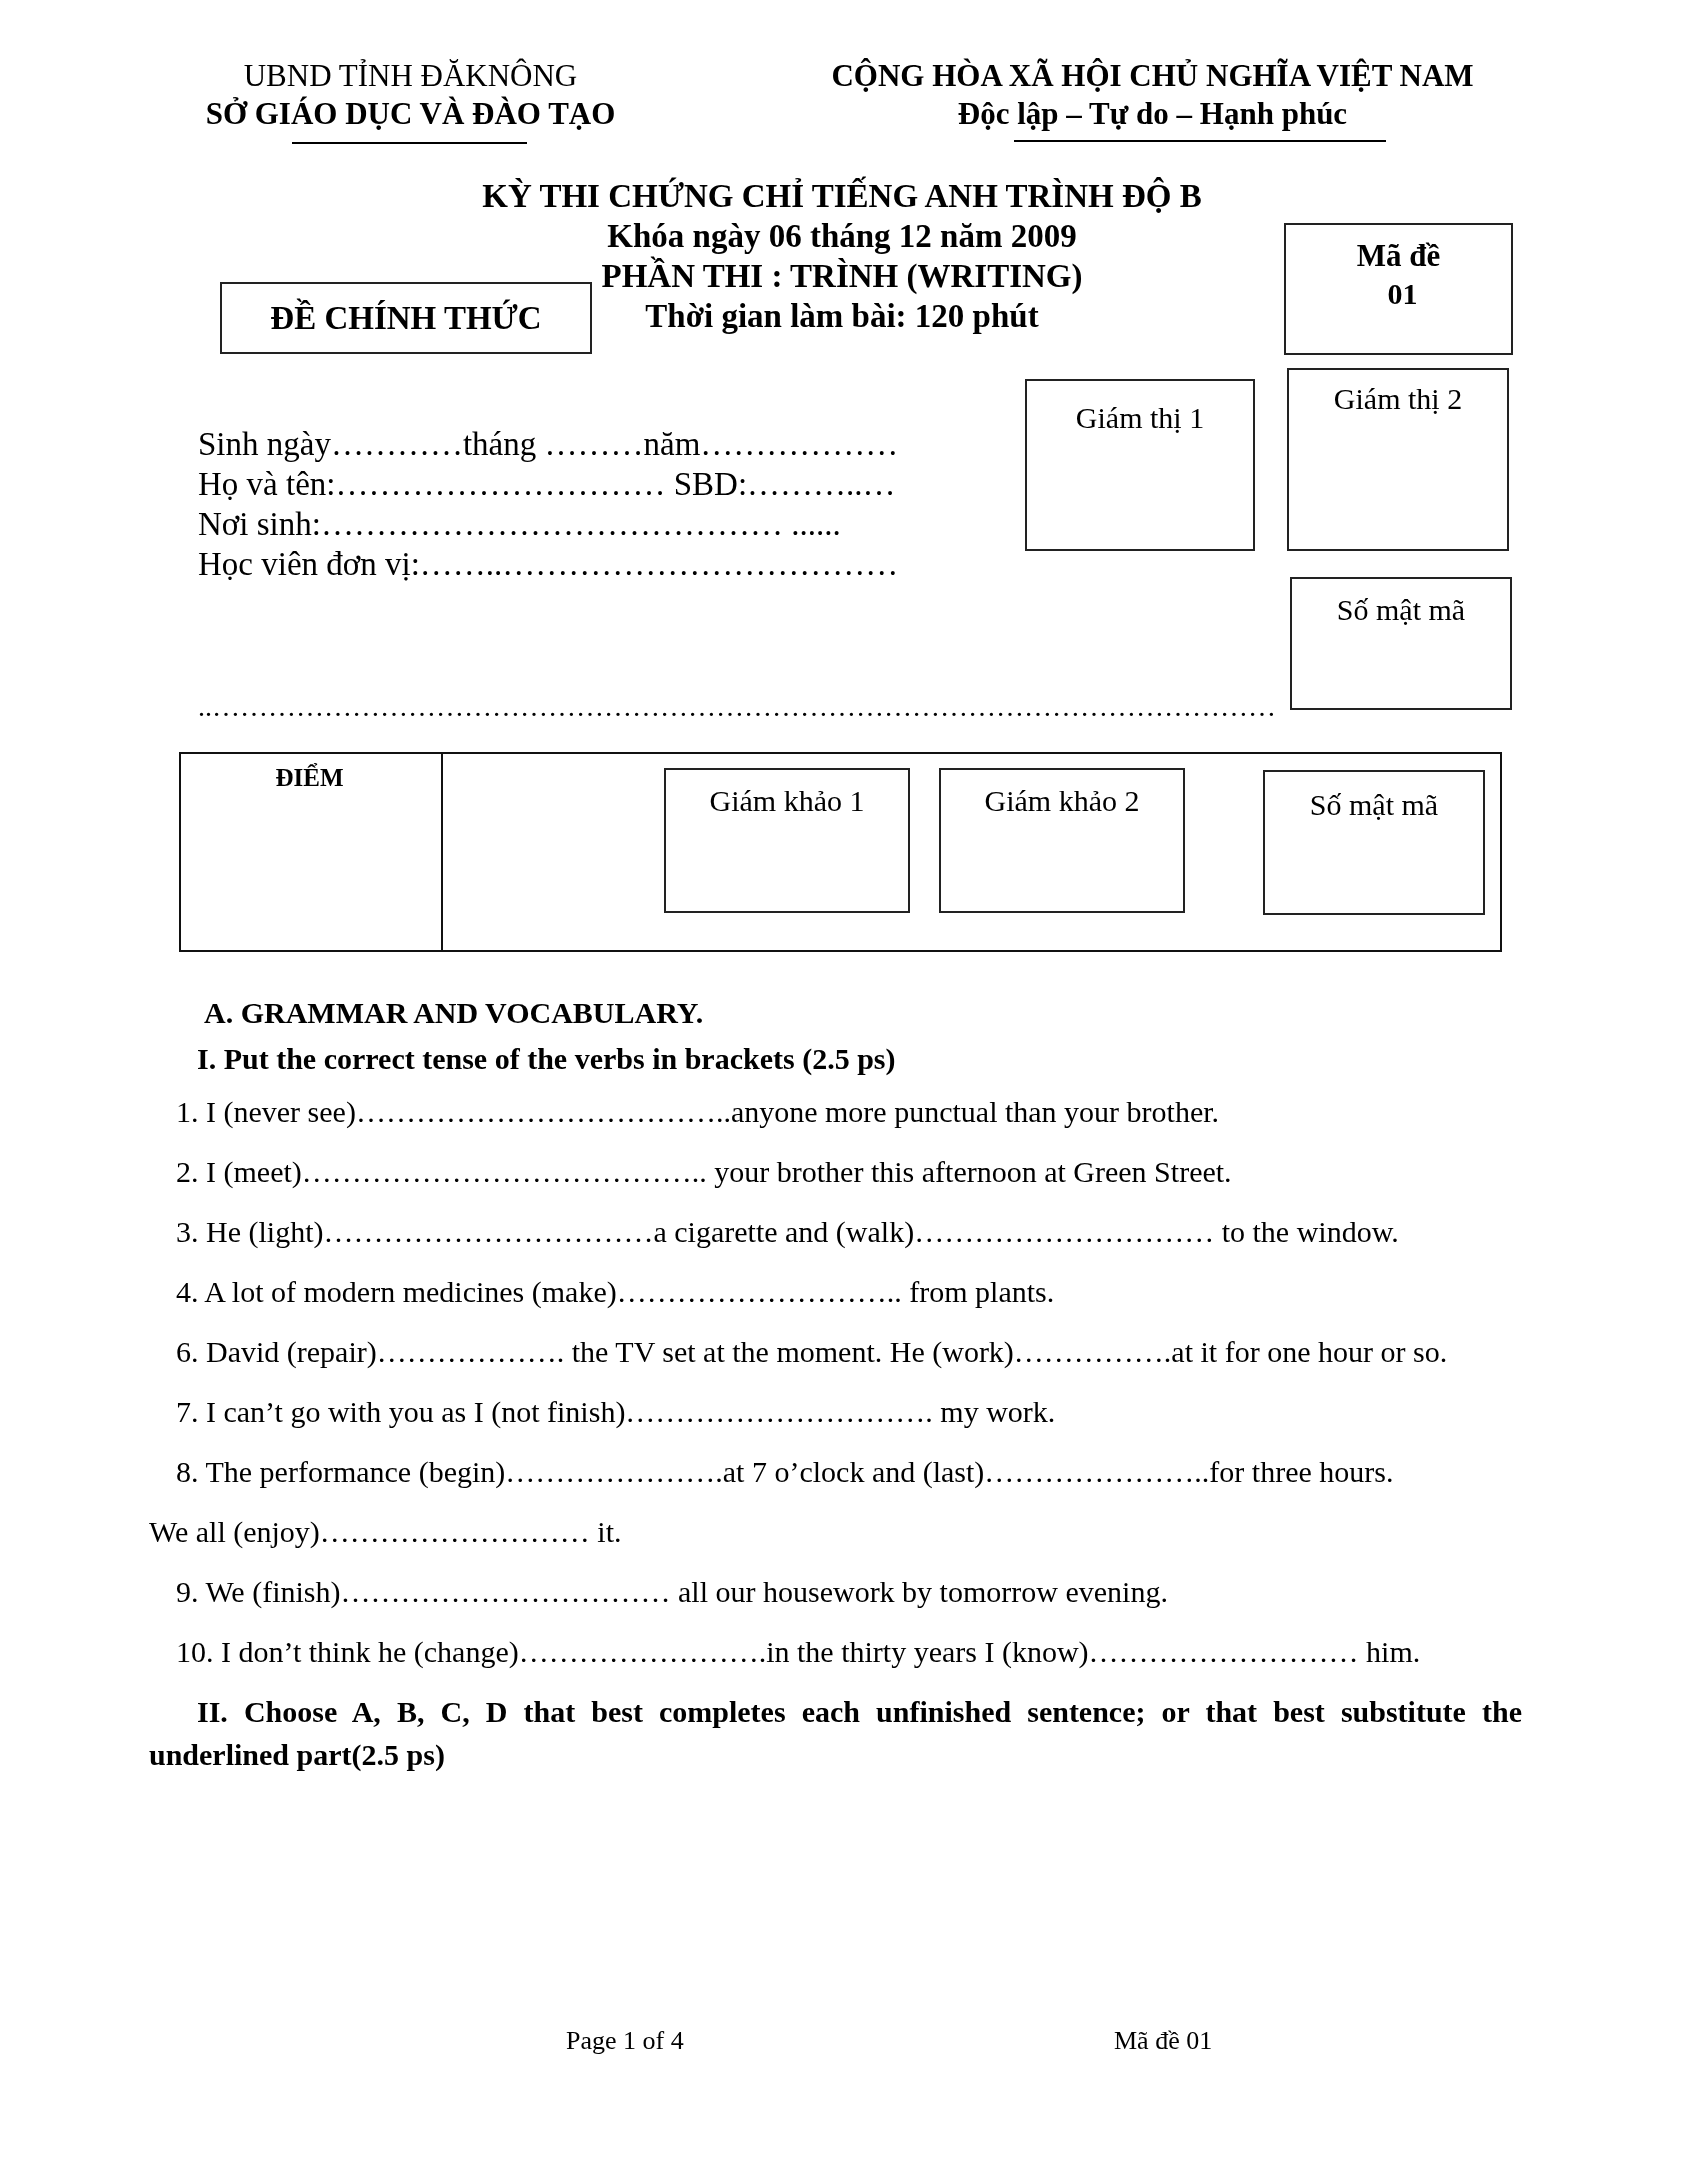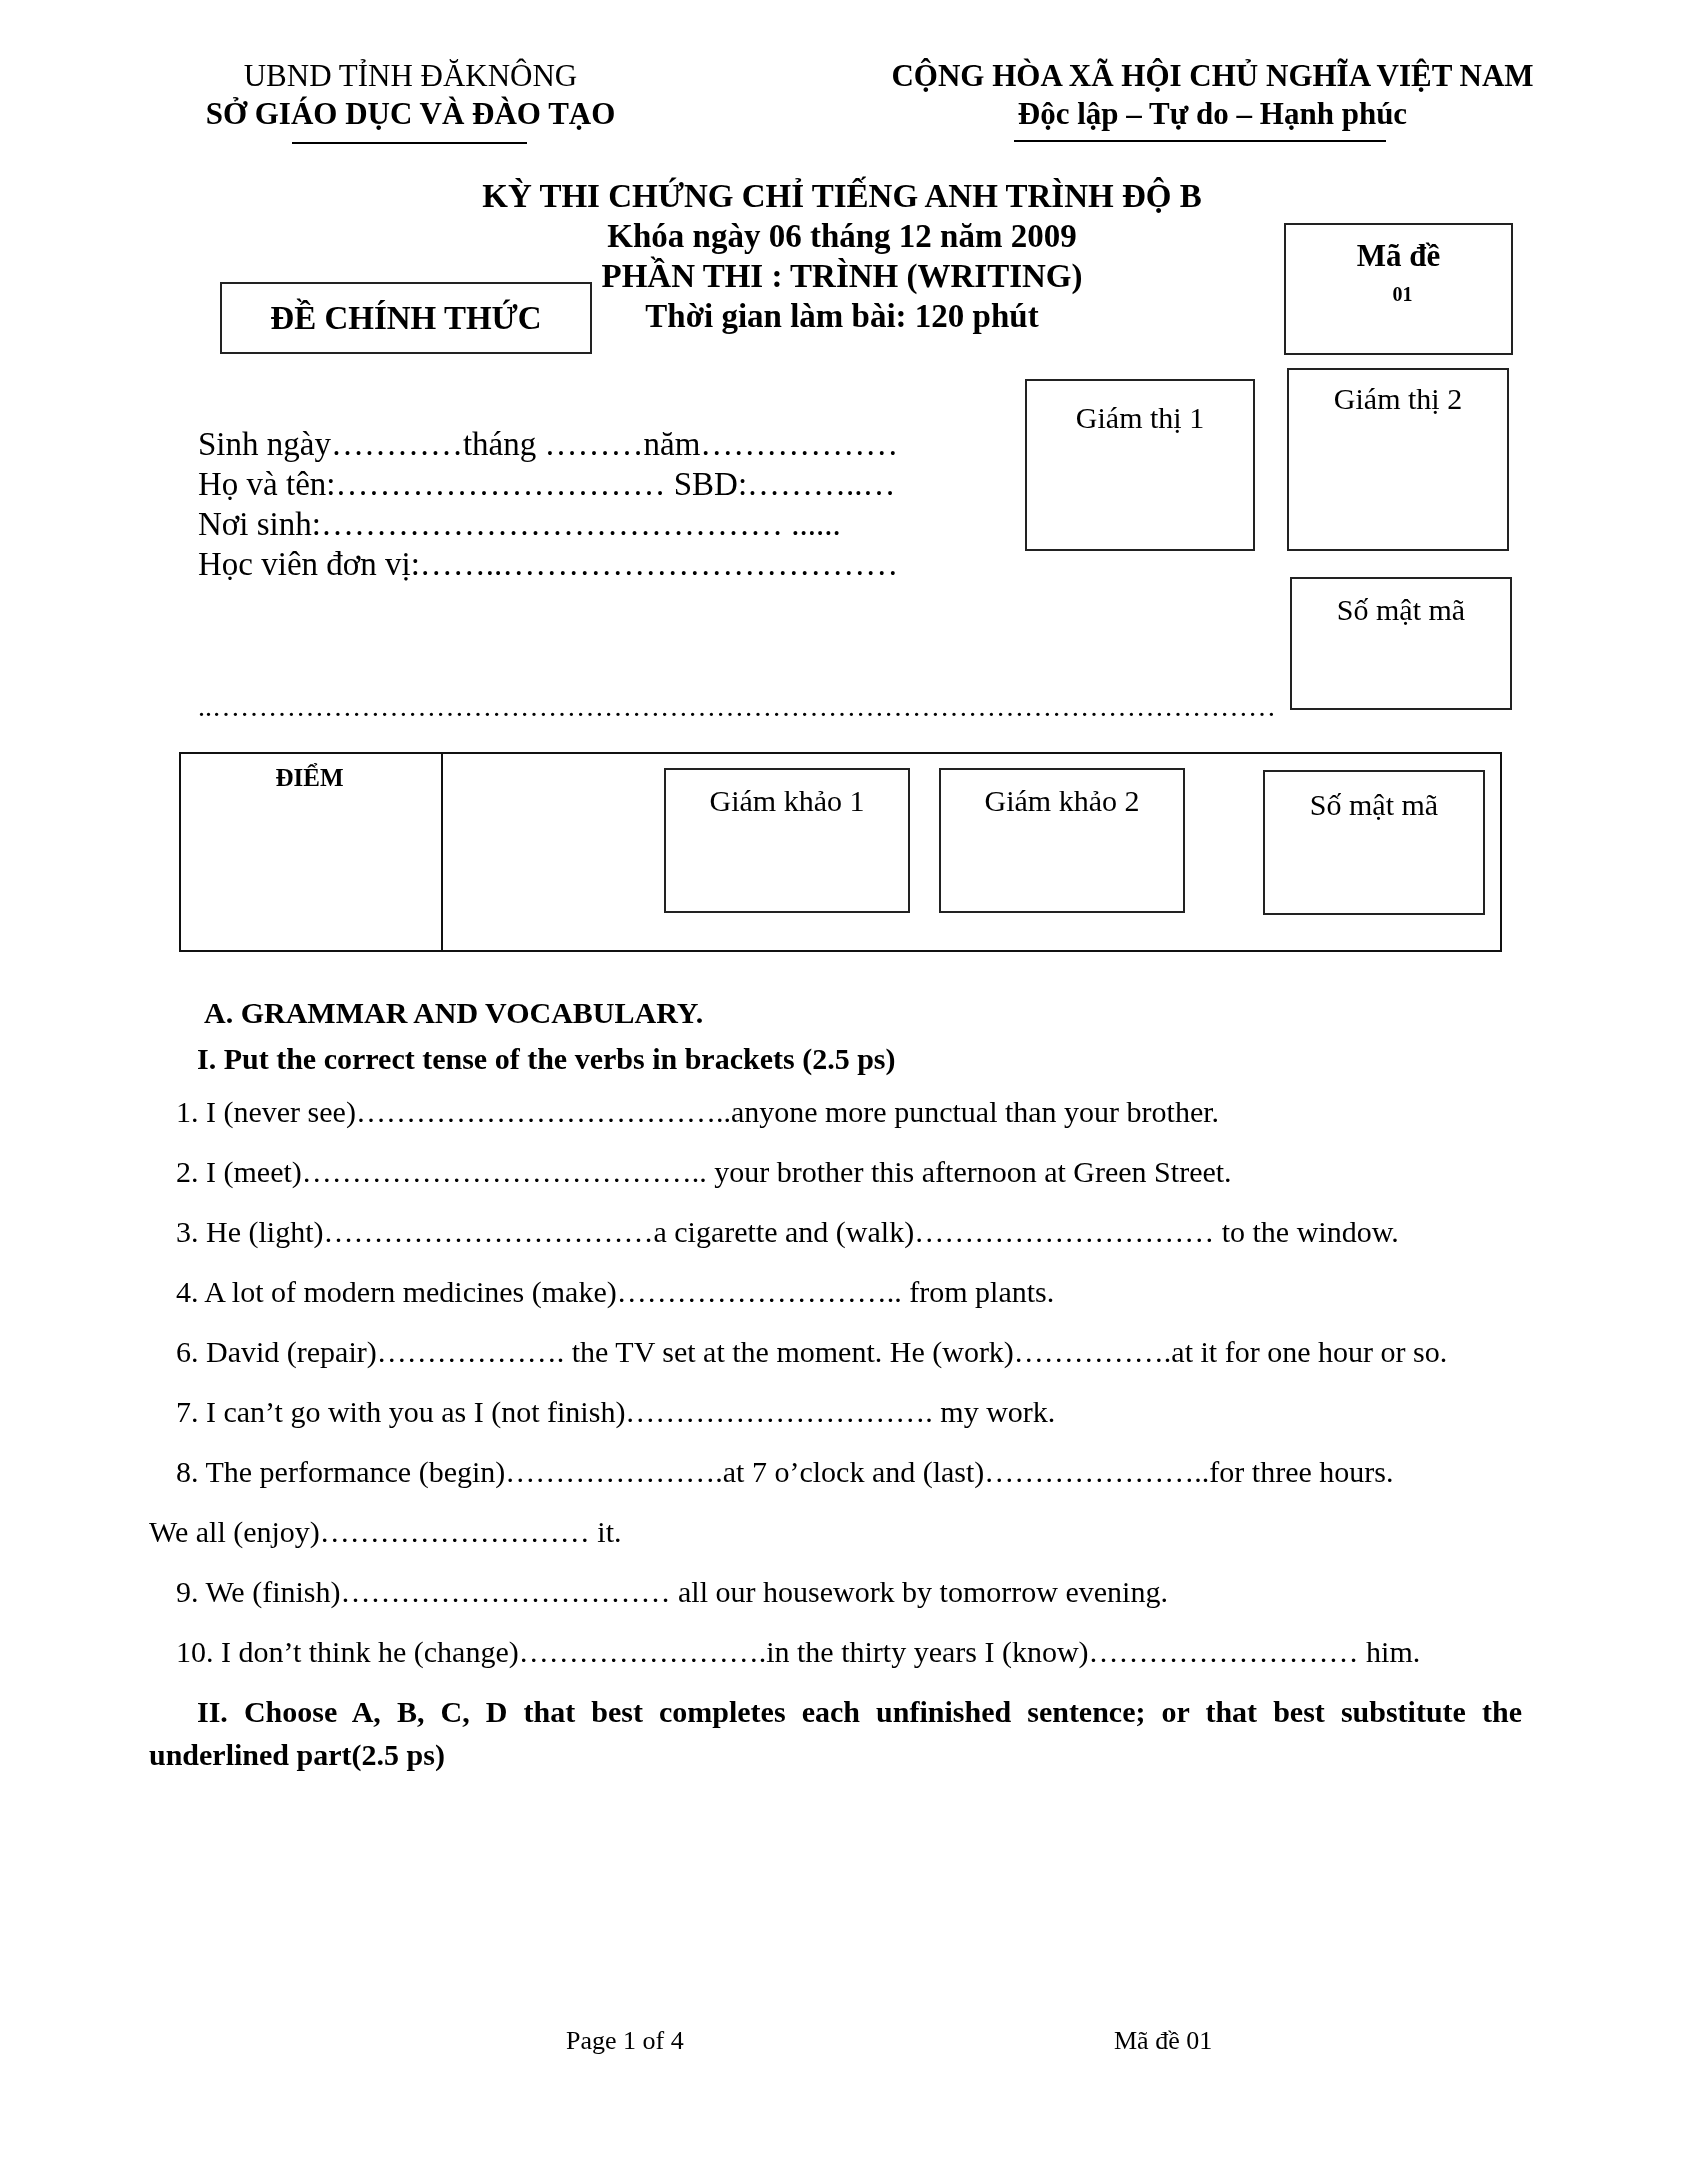--- a/index.html
+++ b/index.html
@@ -21,40 +21,40 @@
   </style>
 </head>
 <body>
 
 <div class="abs ctr hdr" style="left:158px; top:57px; width:505px;">
   <div>UBND TỈNH ĐĂKNÔNG</div>
   <div class="b">SỞ GIÁO DỤC VÀ ĐÀO TẠO</div>
 </div>
 <div class="rule" style="left:292px; top:142px; width:235px;"></div>
 
-<div class="abs ctr hdr b" style="left:856px; top:57px; width:713px;">
+<div class="abs ctr hdr b" style="left:796px; top:57px; width:713px;">
   <div>CỘNG HÒA XÃ HỘI CHỦ NGHĨA VIỆT NAM</div>
   <div>Độc lập – Tự do – Hạnh phúc</div>
 </div>
 <div class="rule" style="left:1014px; top:140px; width:372px;"></div>
 
 <div class="abs ctr b" style="left:426px; top:176px; width:832px; font-size:33px; line-height:40px;">
   <div>KỲ THI CHỨNG CHỈ TIẾNG ANH TRÌNH ĐỘ B</div>
   <div>Khóa ngày 06 tháng 12 năm 2009</div>
   <div>PHẦN THI : TRÌNH (WRITING)</div>
   <div>Thời gian làm bài:  120 phút</div>
 </div>
 
 <div class="box" style="left:220px; top:282px; width:372px; height:72px; display:flex; align-items:center; justify-content:center;">
   <span class="b" style="font-size:33px;">ĐỀ CHÍNH THỨC</span>
 </div>
 
 <div class="box" style="left:1284px; top:223px; width:229px; height:132px; padding-top:12px;">
   <span class="lbl b" style="font-size:31px; line-height:38px;">Mã đề</span>
-  <span class="lbl b" style="font-size:20px; line-height:38px;padding-left:8px;">01</span>
+  <span class="lbl b" style="font-size:30px; line-height:38px;padding-left:8px;">01</span>
 </div>
 
 <div class="box" style="left:1025px; top:379px; width:230px; height:172px; padding-top:20px;">
   <span class="lbl">Giám thị 1</span>
 </div>
 <div class="box" style="left:1287px; top:368px; width:222px; height:183px; padding-top:12px;">
   <span class="lbl">Giám thị 2</span>
 </div>
 <div class="box" style="left:1290px; top:577px; width:222px; height:133px; padding-top:14px;">
   <span class="lbl">Số mật mã</span>

